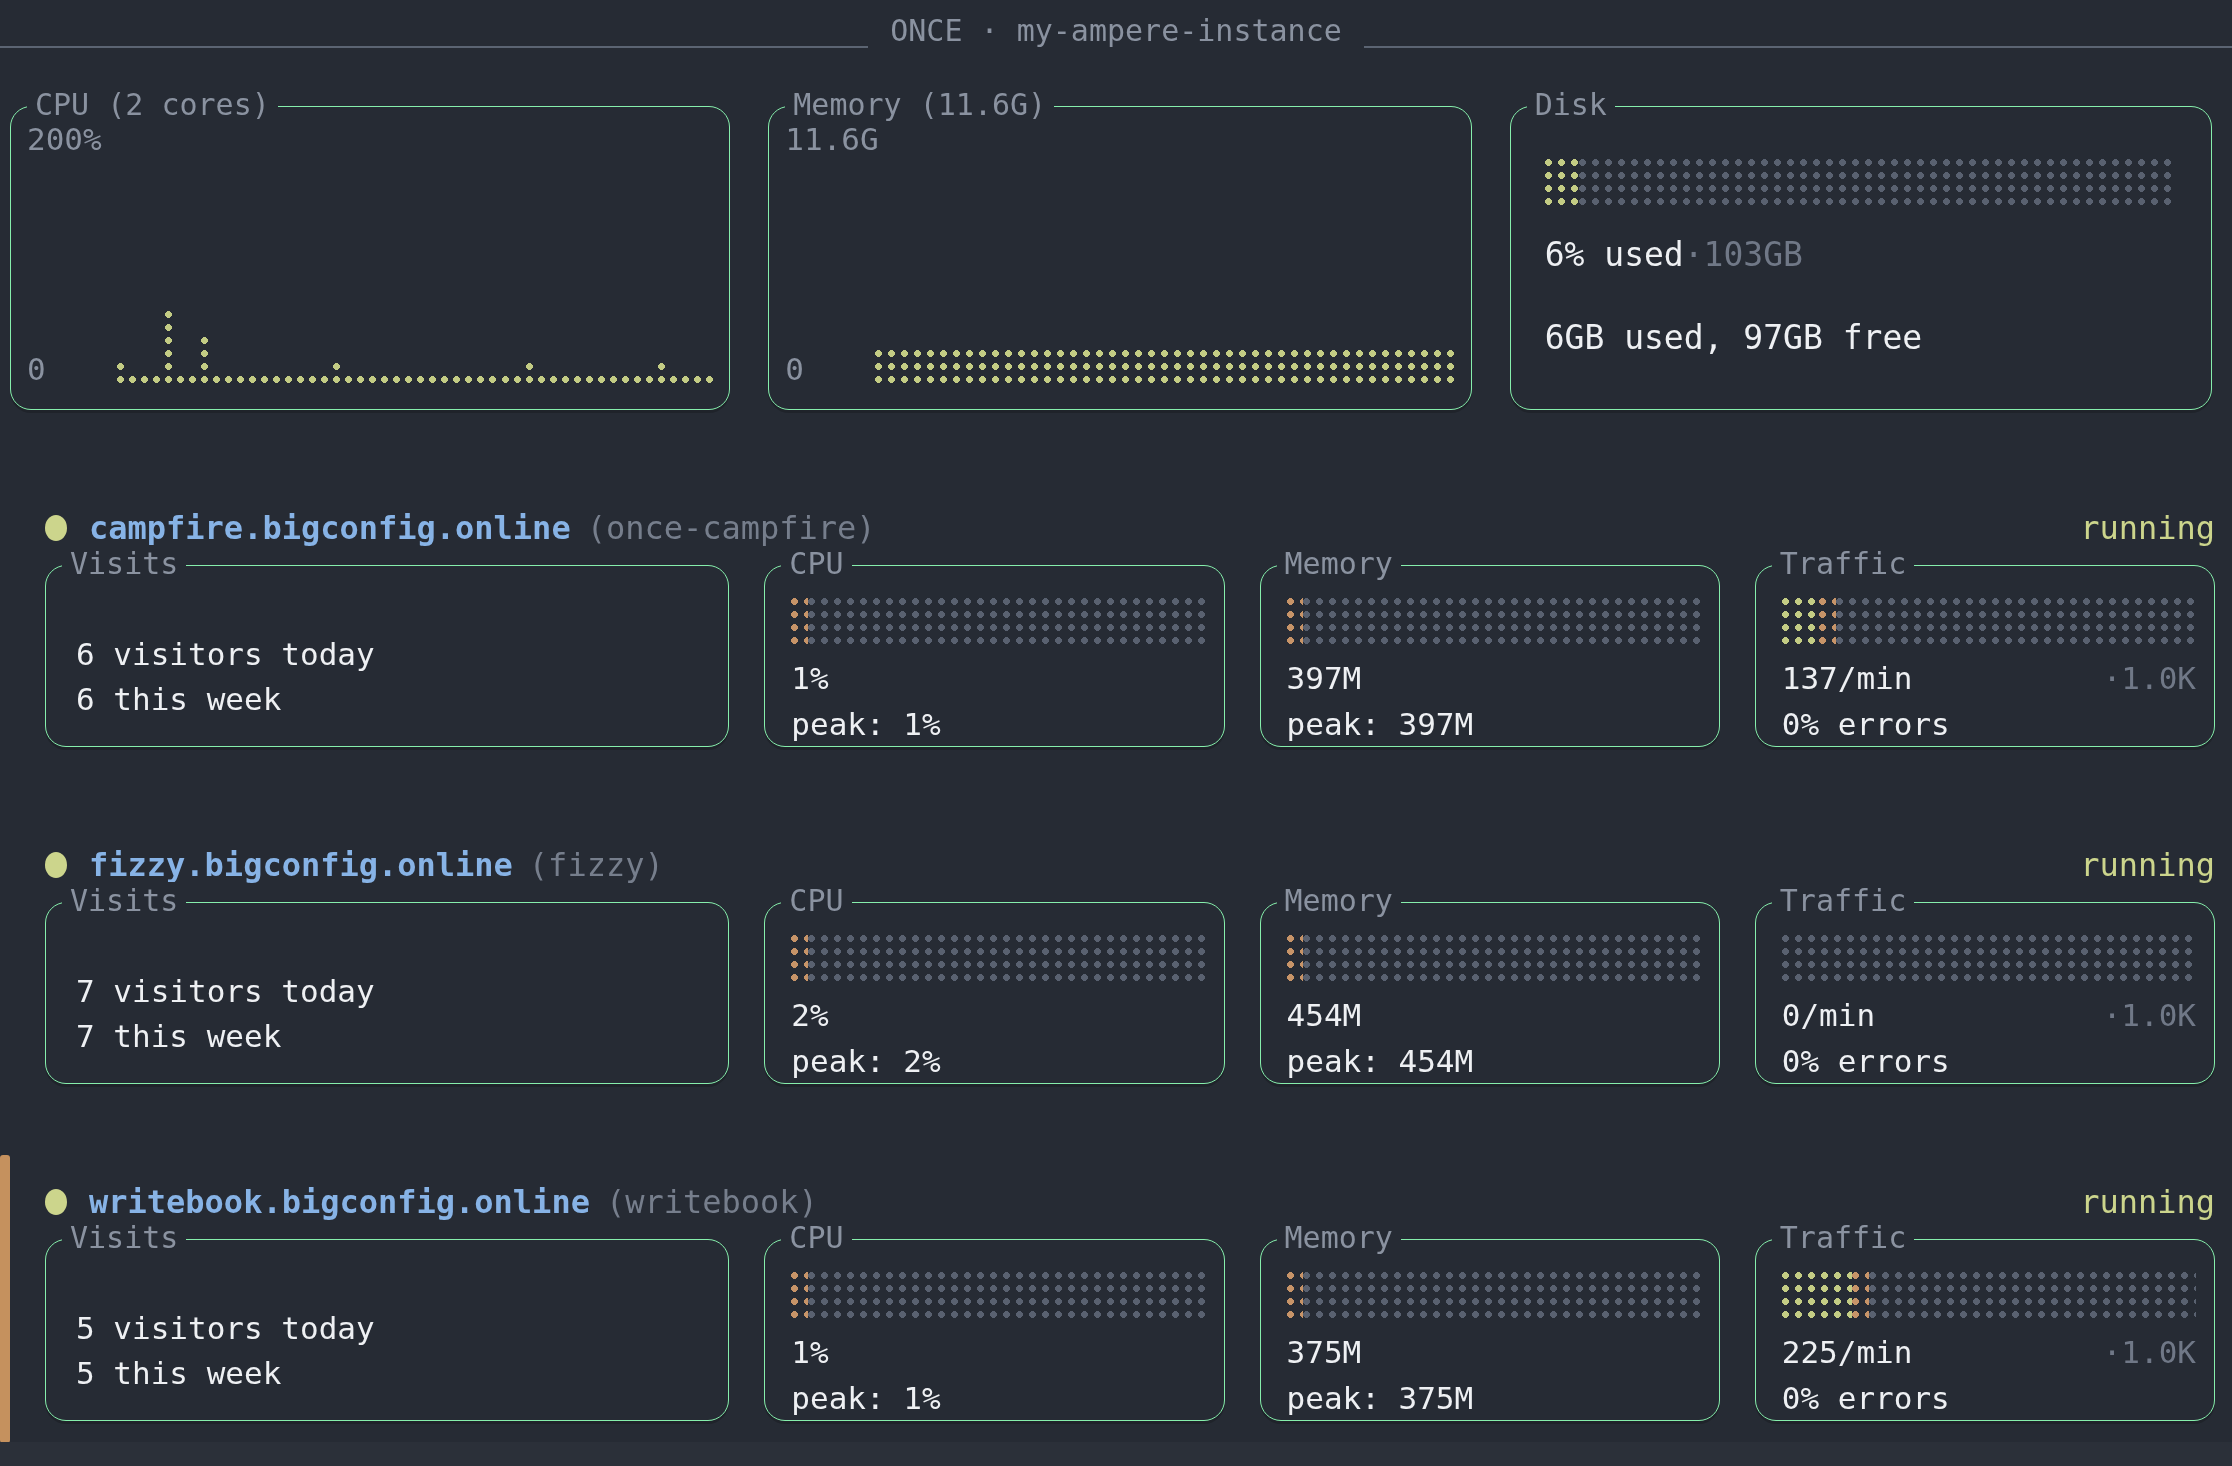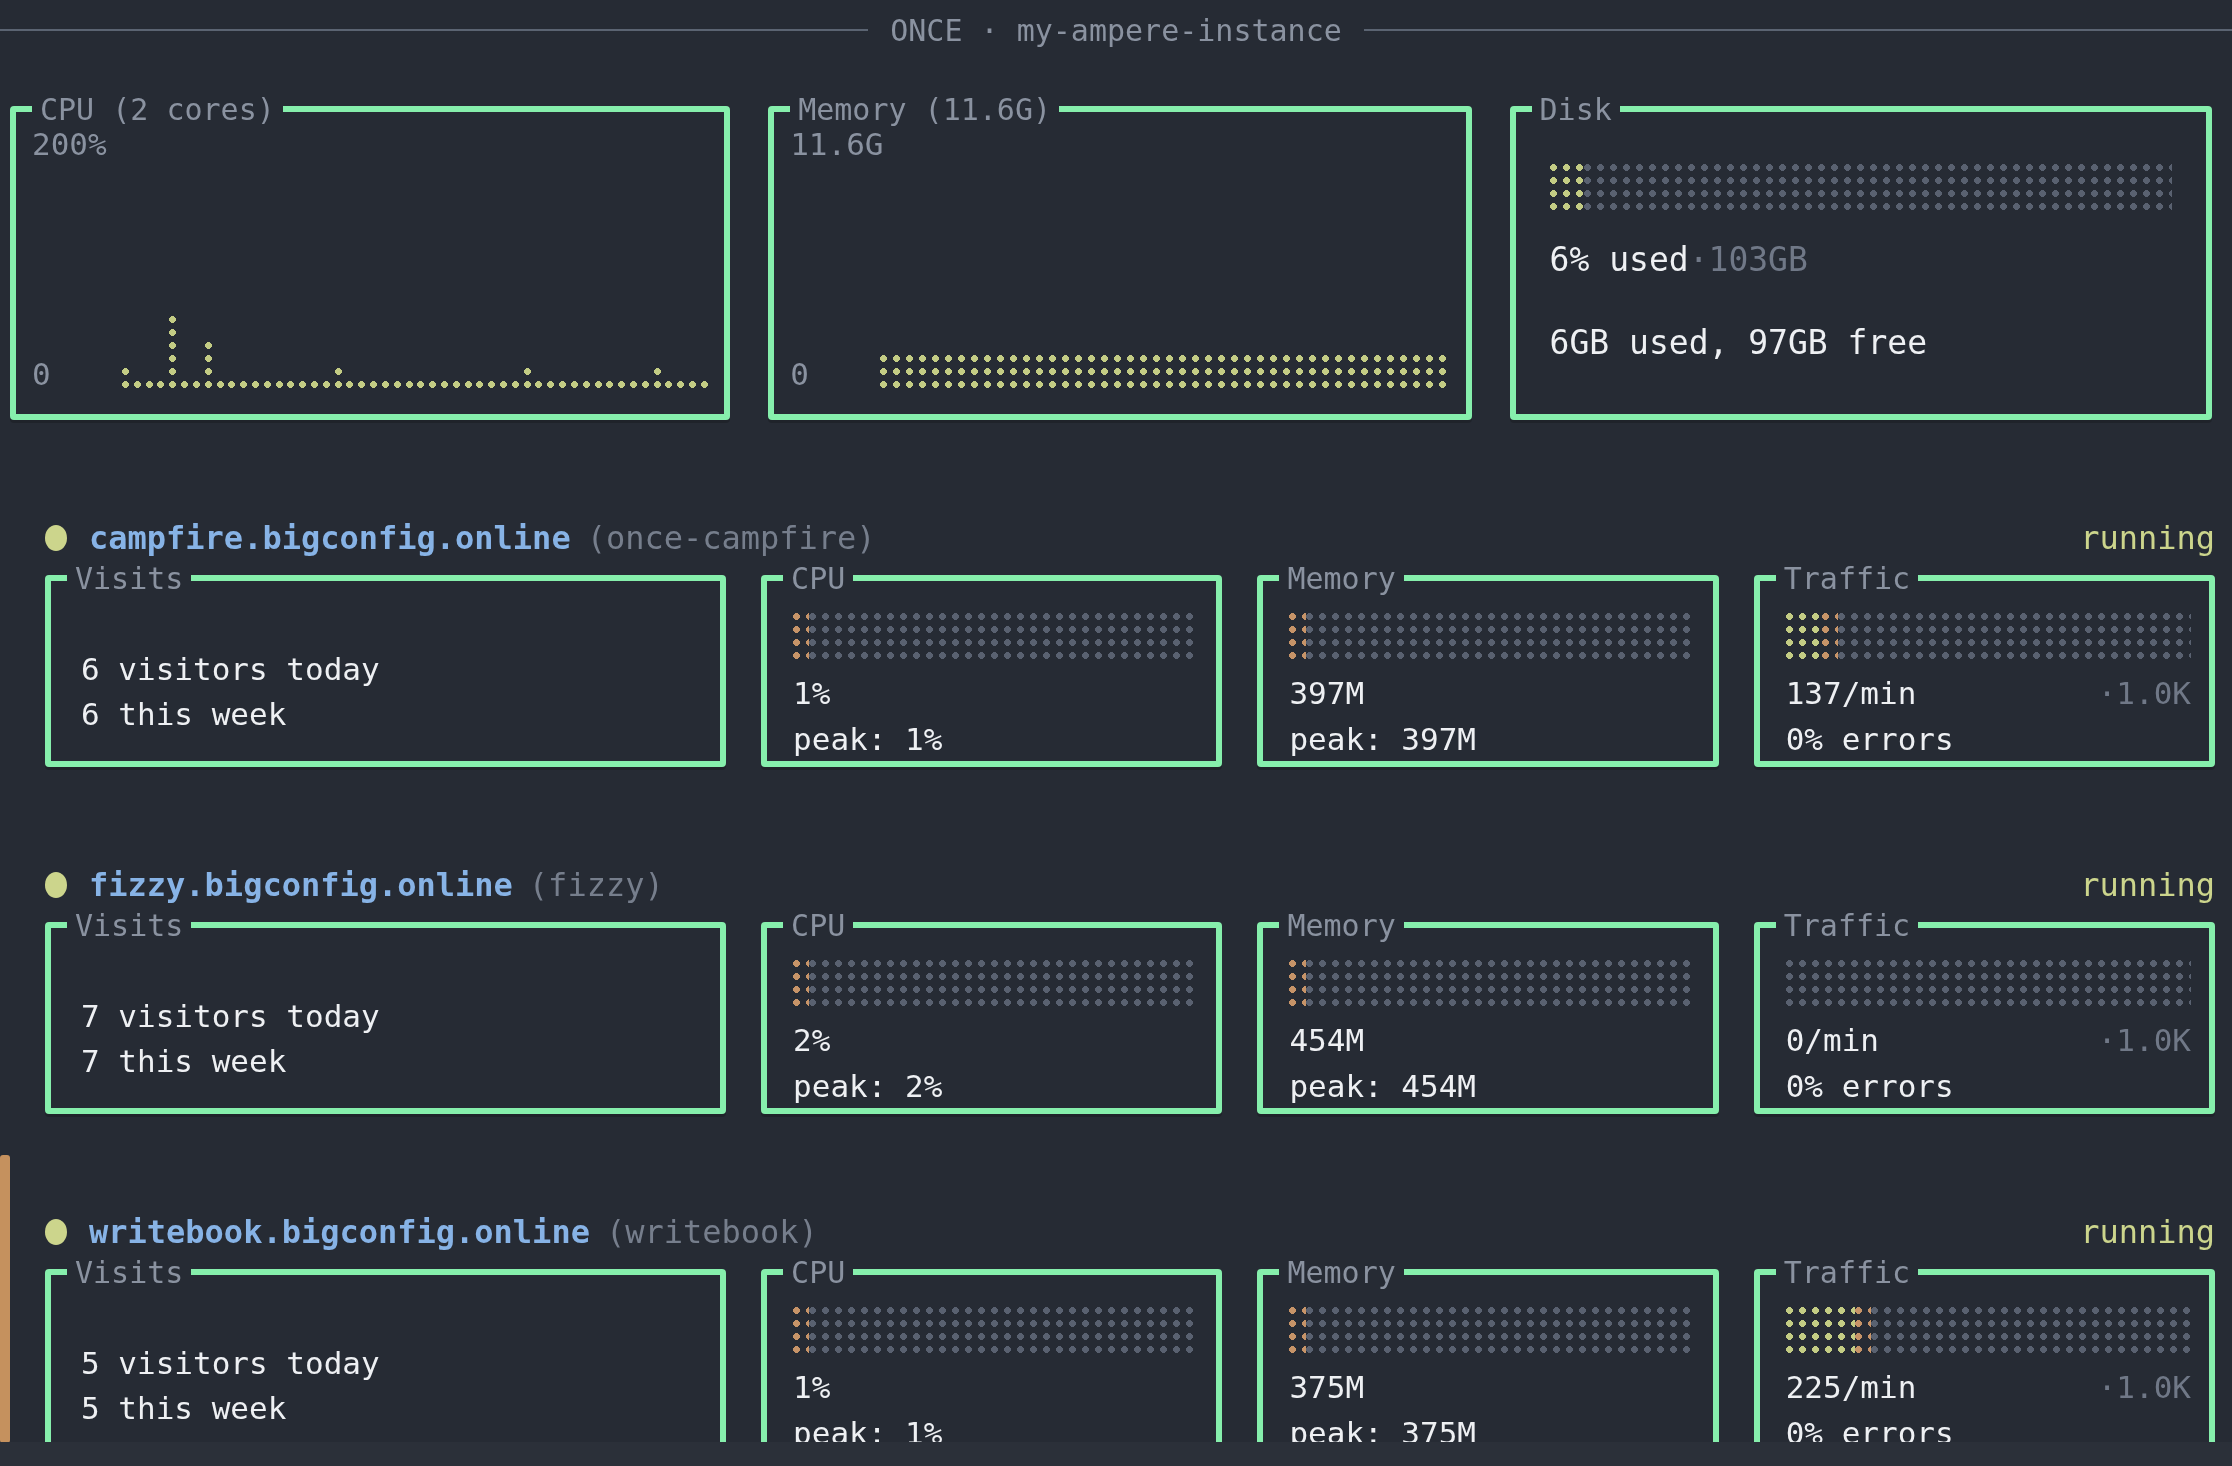--- a/index.html
+++ b/index.html
@@ -2,25 +2,25 @@
 <html><head>
 <meta charset="utf-8">
 <style>
   html,body{margin:0;padding:0;background:#262b34;}
   body{
     width:2232px;height:1466px;overflow:hidden;position:relative;
     font-family:"DejaVu Sans Mono","Liberation Mono",monospace;
     color:#eef0f3;-webkit-font-smoothing:antialiased;
   }
   
-  .title-bar{display:flex;align-items:center;gap:22px;margin-top:12px;height:36px;}
+  .title-bar{display:flex;align-items:flex-end;gap:22px;margin-top:12px;height:36px;}
   .title-bar .rule{flex:1;height:2px;background:#5b6472;}
   .title-bar .title-text{color:#8a92a0;font-size:30px;white-space:nowrap;}
   
-  .frame{position:relative;border:6px solid #86efac;border-radius:4px;background:#262b34;
+  .frame{position:relative;border:1px solid #86efac;border-radius:21px;background:#262b34;
          box-shadow:0 3px 0 rgba(0,0,0,0.18);}
   .frame-title{position:absolute;top:-21px;left:16px;background:#262b34;padding:0 8px;
                color:#8a92a0;font-size:30px;line-height:38px;white-space:nowrap;}
   
   .panels-row{display:flex;gap:38px;padding:58px 20px 0 10px;}
   .panel{height:302px;}
   .panel-cpu{width:720px;}
   .panel-mem{width:703px;}
   .panel-disk{width:702px;}
   .axis-max{position:absolute;top:14px;left:16px;color:#8a92a0;font-size:31px;}

